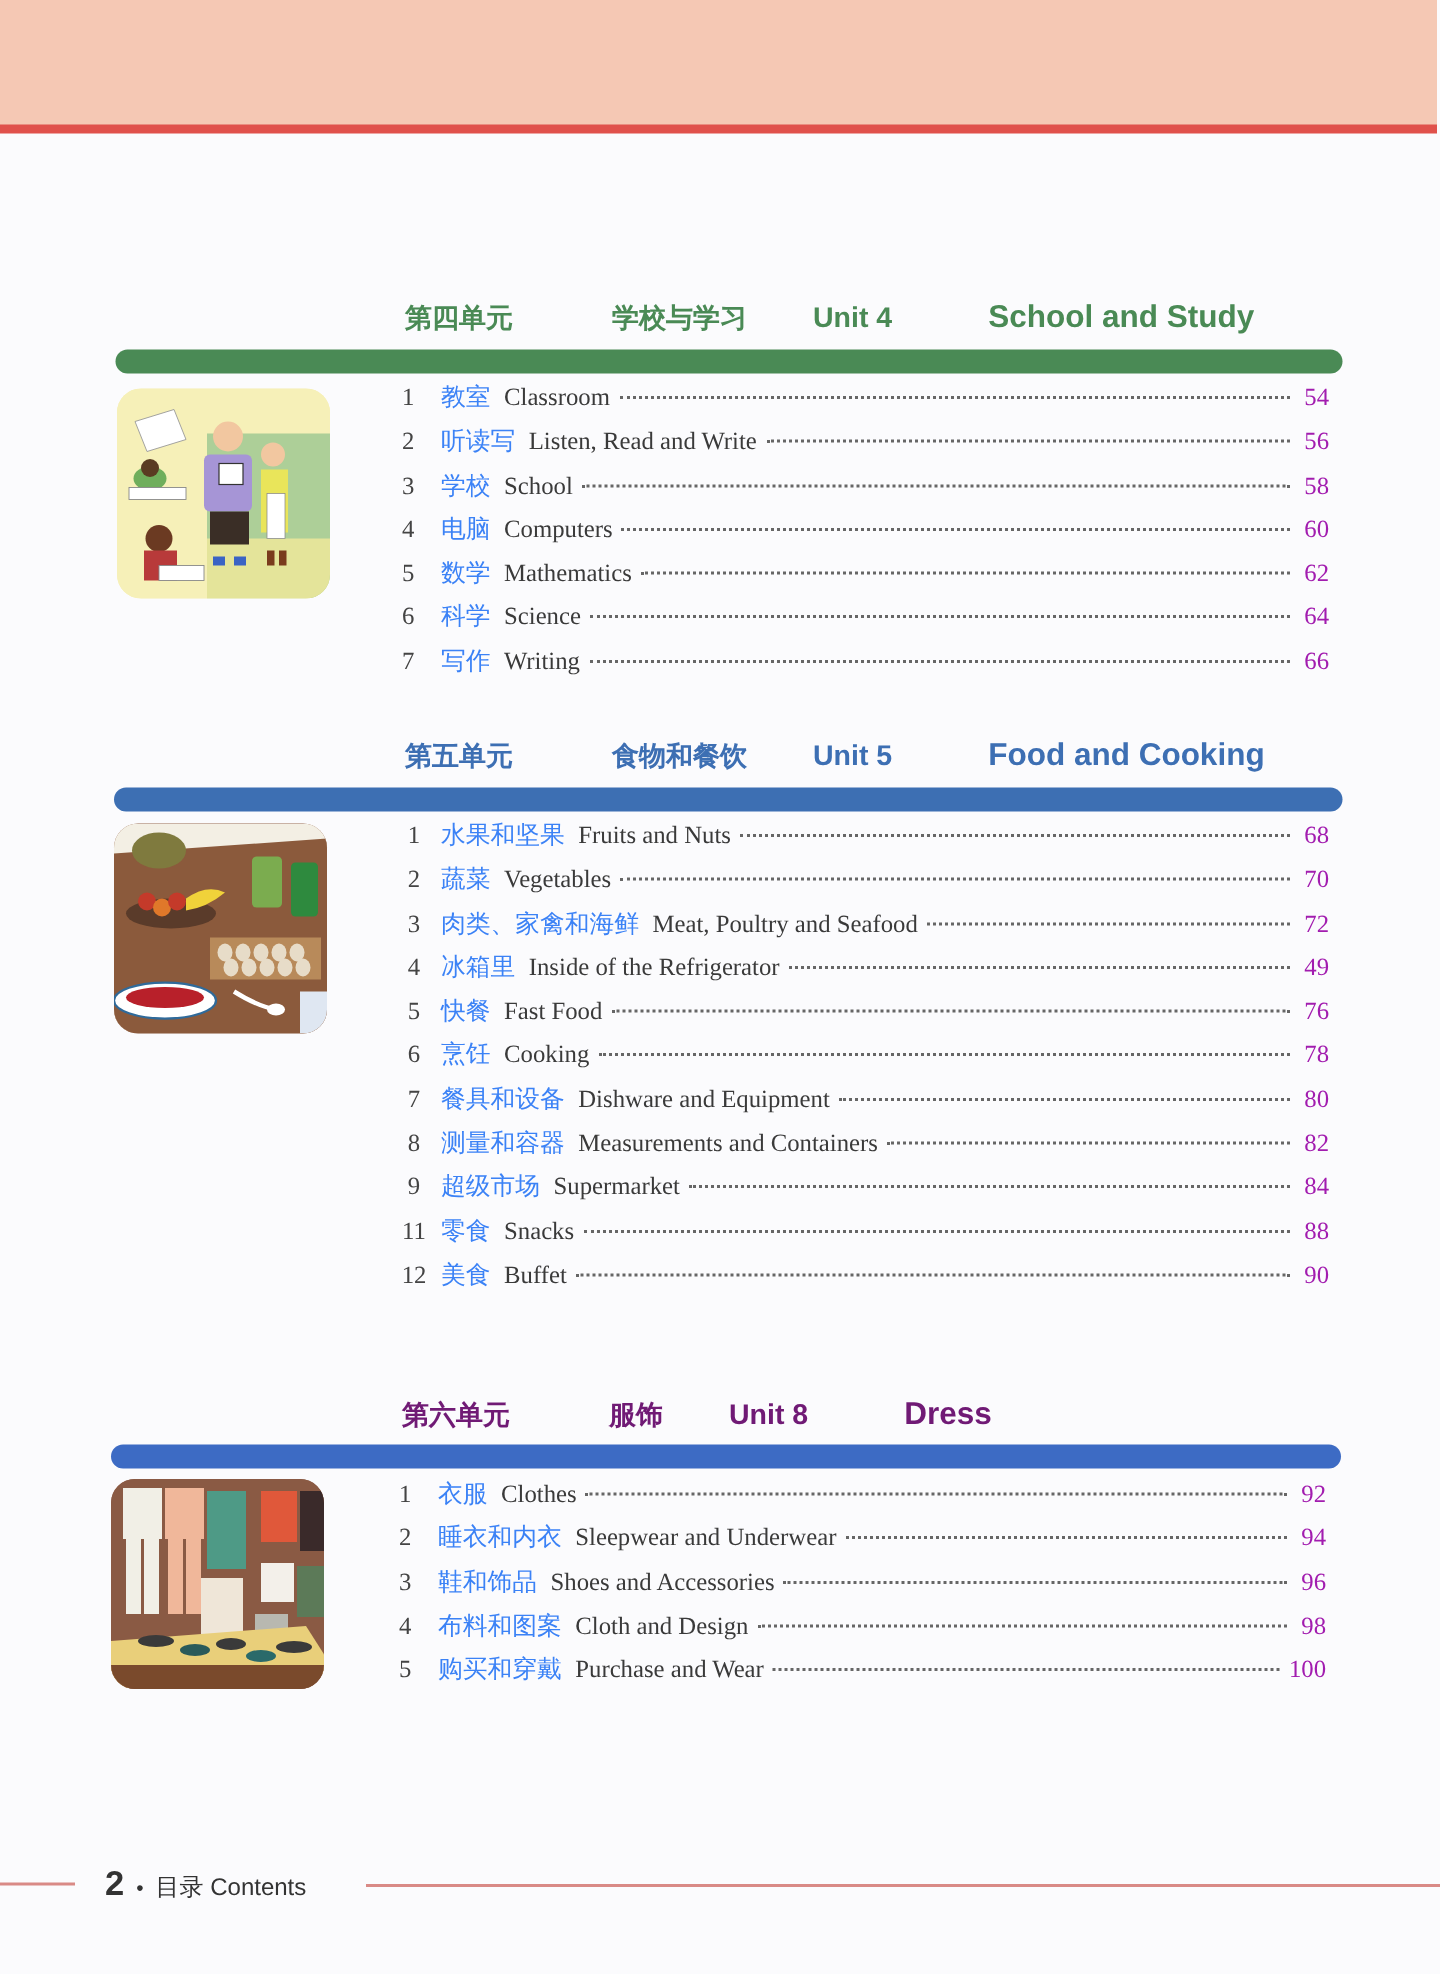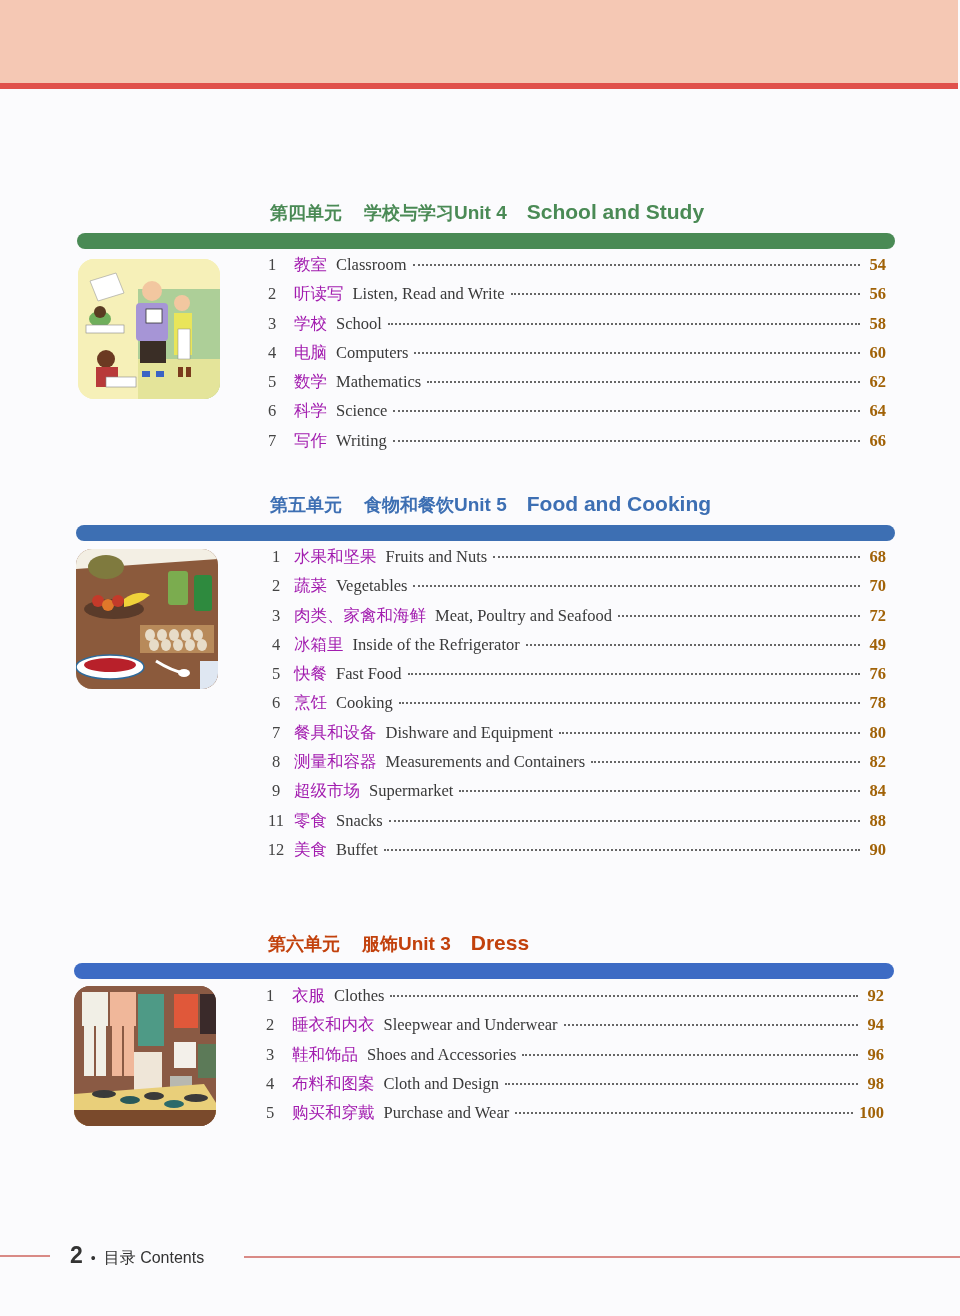--- a/index.html
+++ b/index.html
@@ -16,44 +16,44 @@
   .top-rule {
     position:absolute; left:0; top:83px; width:958px; height:6px;
     background:#e0514b;
   }
   .unit {
     position:absolute; left:0; width:960px;
   }
   .unit-title {
     position:absolute; font-family:"DejaVu Sans", "Liberation Sans", sans-serif;
     font-weight:bold; font-size:18px; white-space:nowrap;
-    display:flex; align-items:baseline;
+    display:flex; align-items:baseline;gap:44px;
   }
   .unit-title .cn1 { margin-right:22px; }
   .unit-title .cn2 { }
   .unit-title .en-num { margin-right:20px; font-family:"Liberation Sans", sans-serif; font-size:19px; }
   .unit-title .en-name { font-family:"Liberation Sans", sans-serif; font-size:21px; }
   .bar {
     position:absolute; height:16px; border-radius:8px;
   }
   .thumb {
     position:absolute; width:142px; height:140px; border-radius:16px; overflow:hidden;
   }
   .toc-list { position:absolute; list-style:none; margin:0; padding:0; }
   .toc-row {
     display:flex; align-items:baseline; height:29.3px; font-size:16.5px; white-space:nowrap;
   }
   .toc-num { width:26px; text-align:left; color:#444; }
-  .toc-cn { margin-right:9px; color:#a21caf; }
+  .toc-cn { margin-right:9px; color:#3b82f6; }
   .toc-en { color:#3a3a3a; }
   .toc-dots {
     flex:1; margin:0 6px 0 6px; height:1px;
     border-bottom:2px dotted #666; transform:translateY(-4px);
   }
-  .toc-page { min-width:20px; text-align:right; color:#a16207;font-weight:bold; }
+  .toc-page { min-width:20px; text-align:right; color:#a21caf; }
   .footer-rule-left { position:absolute; left:0; top:1255px; width:50px; height:1.5px; background:#d98a86; }
   .footer-rule-right { position:absolute; left:244px; top:1256px; width:716px; height:1.5px; background:#d98a86; }
   .footer {
     position:absolute; left:70px; top:1242px; display:flex; align-items:baseline;
     font-family:"Liberation Sans", sans-serif; color:#333;
   }
   .footer .pg { font-size:23px; font-weight:bold; margin-right:8px; }
   .footer .dot { font-size:14px; margin-right:8px; }
   .footer .lbl { font-size:16px; }
 </style>
@@ -264,24 +264,24 @@
         <span class="toc-num" style="width:36px;text-align:center">12</span>
         <span class="toc-cn">美食</span>
         <span class="toc-en">Buffet</span>
         <span class="toc-dots"></span>
         <span class="toc-page">90</span>
       </li>
   </ul>
 </section>
 
 <section class="unit" style="top:0;">
-  <div class="unit-title" style="left:268px; top:931px; color:#c2410c;">
+  <div class="unit-title" style="left:268px; top:931px; color:#701a75;">
     <span class="cn1">第六单元</span>
     <span class="cn2">服饰</span>
-    <span class="en-num">Unit 3</span>
+    <span class="en-num">Unit 8</span>
     <span class="en-name">Dress</span>
   </div>
   <div class="bar" style="left:74px; top:963px; width:820px; background:#3d6bc4;"></div>
   <div class="thumb" style="left:74px; top:986px; background:#8a5a44;">
     <svg width="144" height="140" viewBox="0 0 144 140">
       <rect width="144" height="140" fill="#8a5a44"></rect>
       <rect x="8" y="6" width="26" height="34" fill="#f1efe6"></rect>
       <rect x="10" y="40" width="10" height="50" fill="#f1efe6"></rect>
       <rect x="22" y="40" width="10" height="50" fill="#f1efe6"></rect>
       <rect x="36" y="6" width="26" height="34" fill="#f0b79a"></rect>

